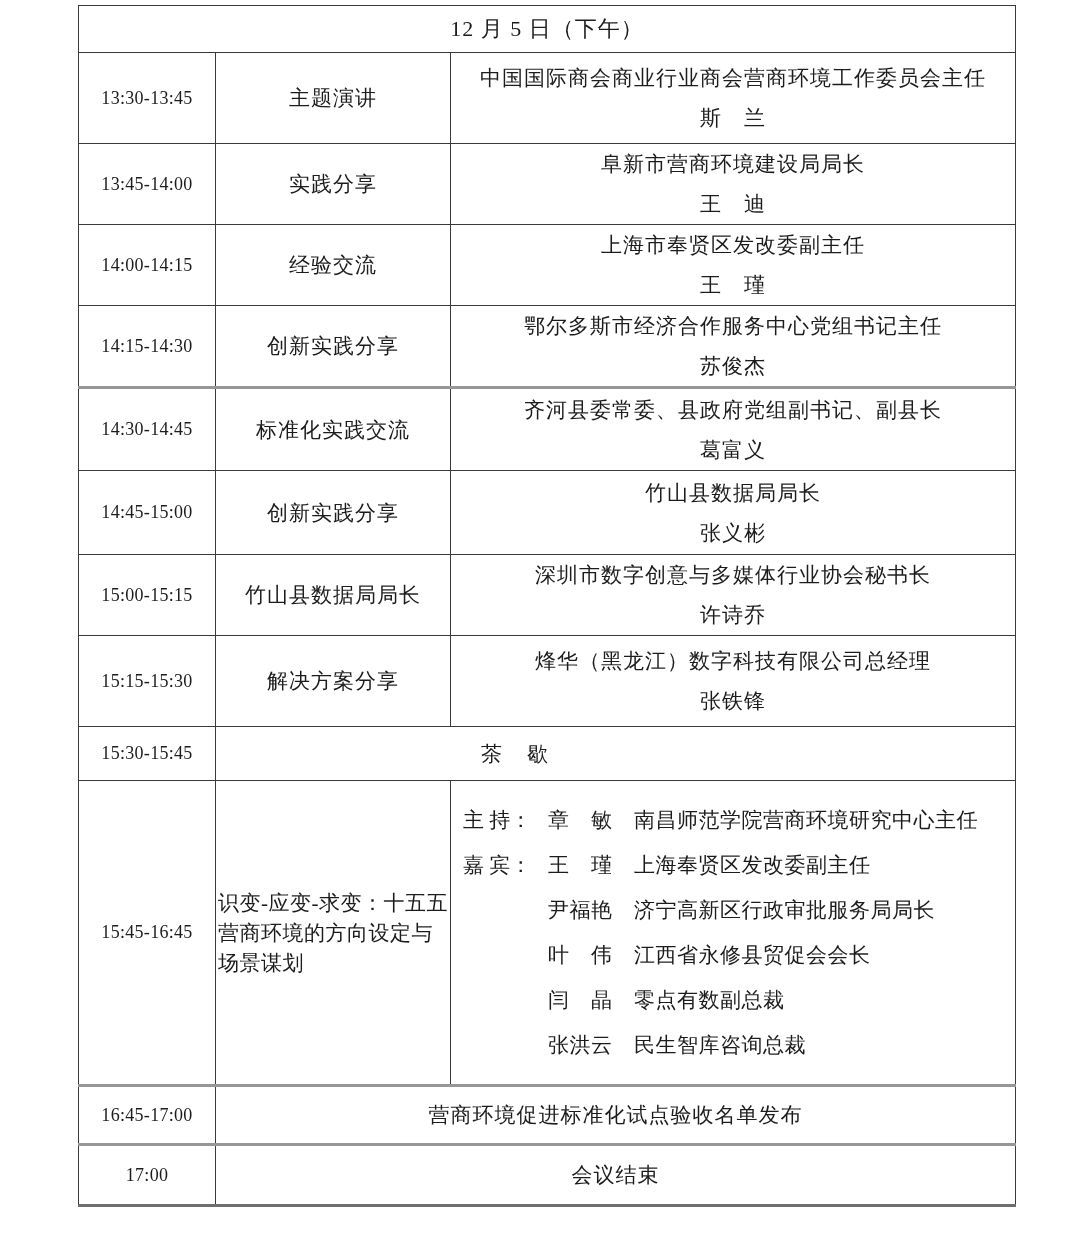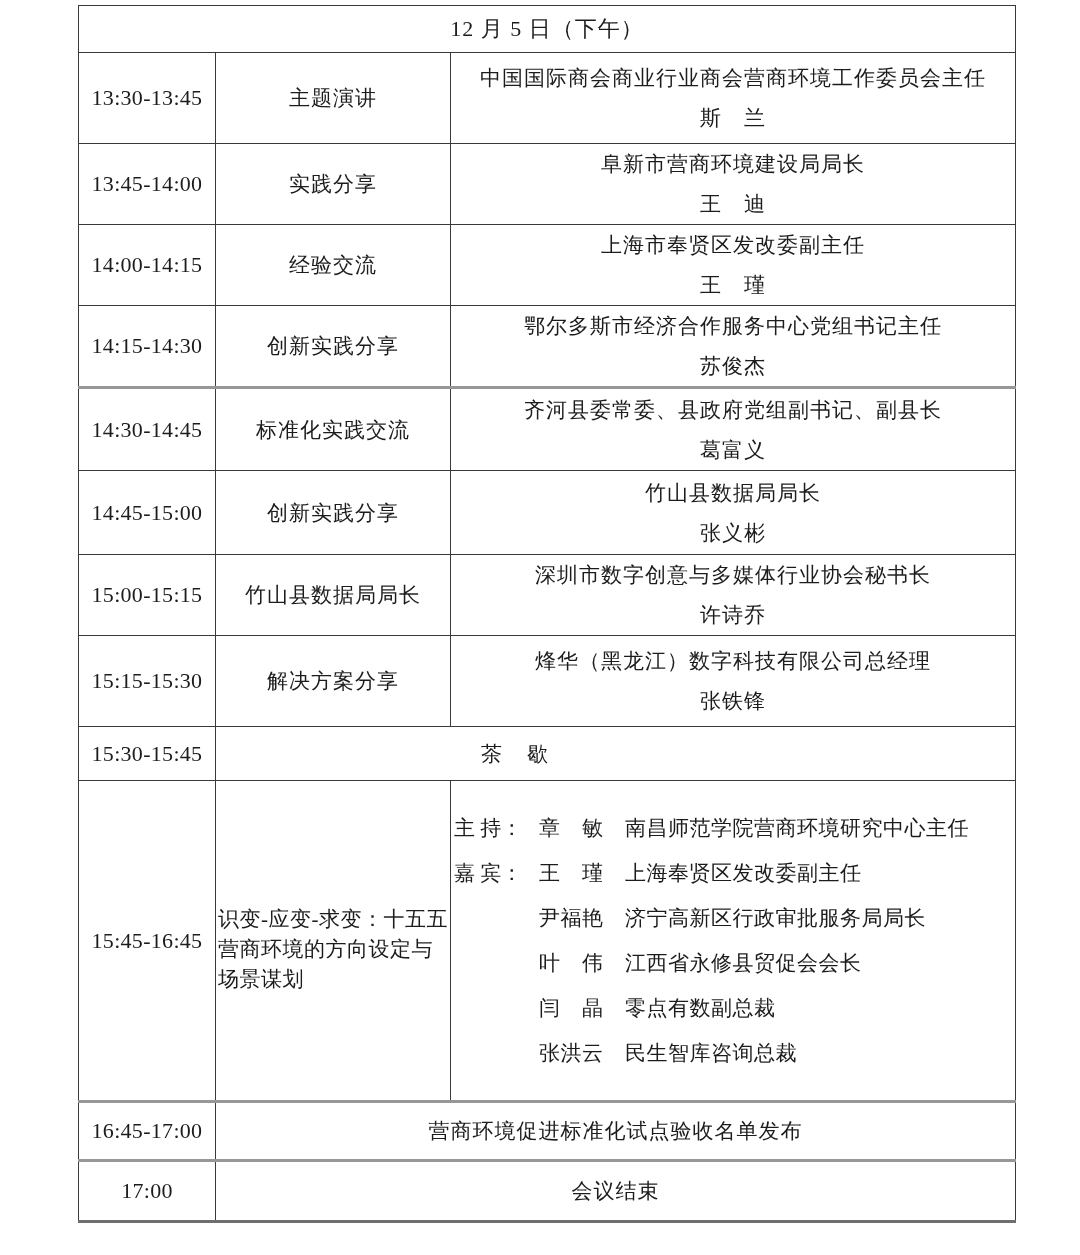--- a/index.html
+++ b/index.html
@@ -34,38 +34,38 @@
   tr.rh-s6 td { height: 78px; }
   tr.rh-s7 td { height: 90px; }
   tr.rh-tea td { height: 53px; margin-top: 44px; }
   tr.rh-panel td { height: 303px; }
   tr.rh-c0 td { height: 56px; }
   tr.rh-c1 td { height: 58px; }
 
   tr.thick-below td { border-bottom: 3px solid #979797; }
   tr.table-bottom td { border-bottom: 3px solid #6f6f6f; }
 
-  .time-cell { font-size: 22px; letter-spacing: 0.3px; white-space: nowrap; }
+  .time-cell { font-size: 18px; letter-spacing: 0.3px; white-space: nowrap; }
   .header-cell { font-size: 22px; letter-spacing: 1px; }
   .session-cell { letter-spacing: 1px; }
 
   .speaker-cell .org-line,
   .speaker-cell .name-line { line-height: 40px; letter-spacing: 1px; text-align: center; }
 
   .tea-cell { padding-right: 200px; letter-spacing: 2px; }
 
   .topic-cell {
     text-align: left;
     line-height: 30px;
-    padding: 16px 1px 0 2px;
+    padding: 0 1px 0 2px;
     letter-spacing: 0.5px;
     word-break: break-all;
   }
 
-  .people-cell { text-align: left; padding-left: 3px; }
+  .people-cell { text-align: left; padding-left: 12px; }
   .people-line { line-height: 45px; white-space: nowrap; letter-spacing: 0.5px; }
   .people-line .role  { display: inline-block; width: 85px; letter-spacing: 0; }
   .people-line .pname { display: inline-block; width: 86px; }
 
   .banner-cell { letter-spacing: 1px; }
 </style>
 </head>
 <body>
 
 <div class="page">

